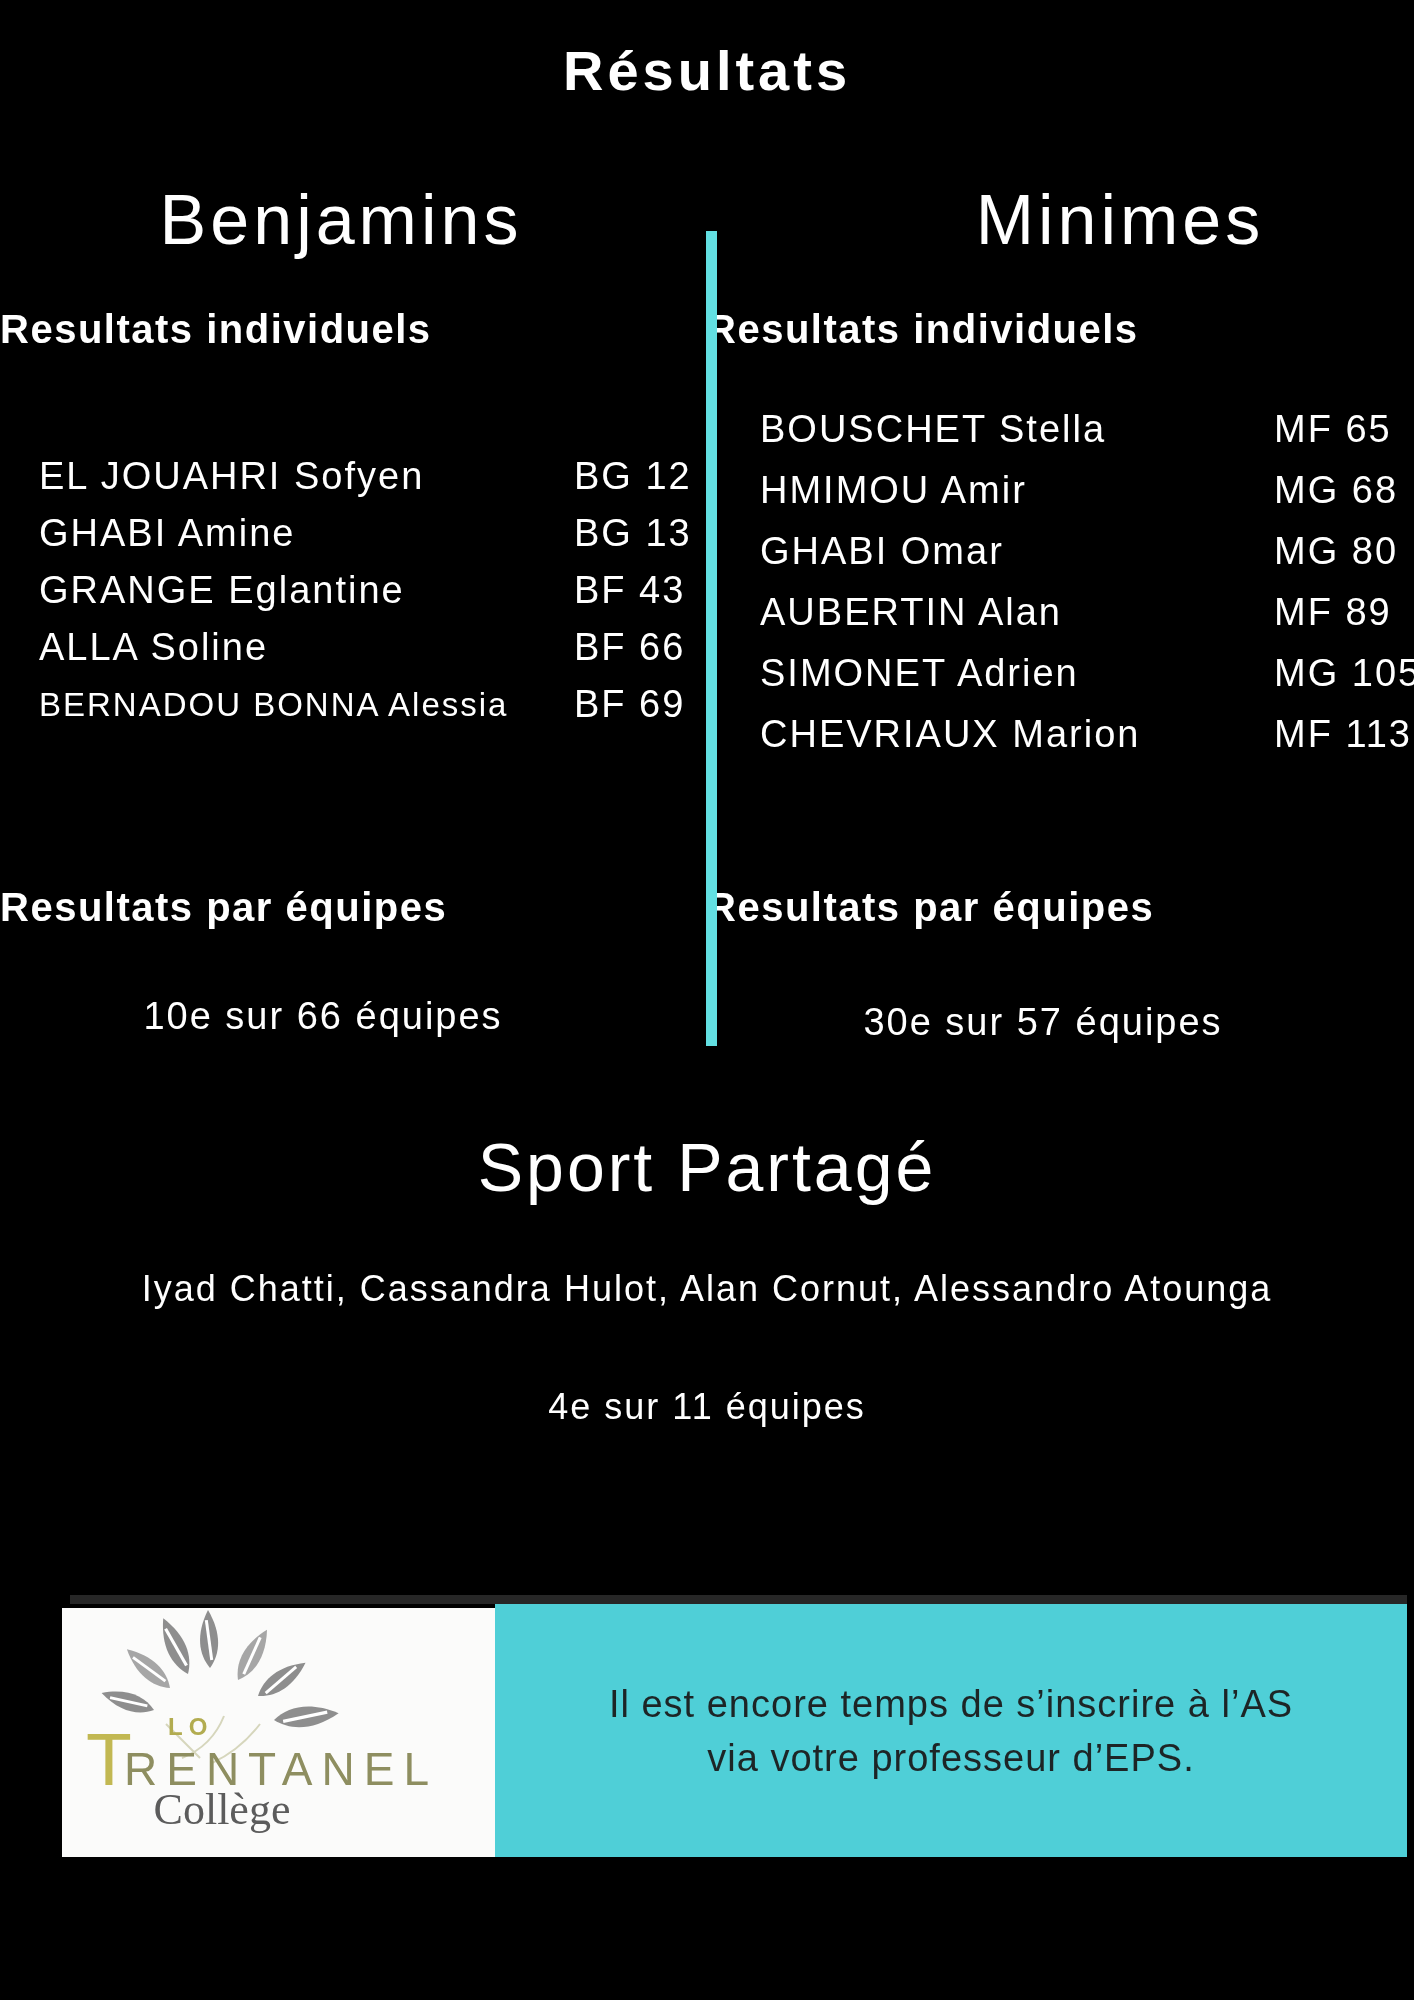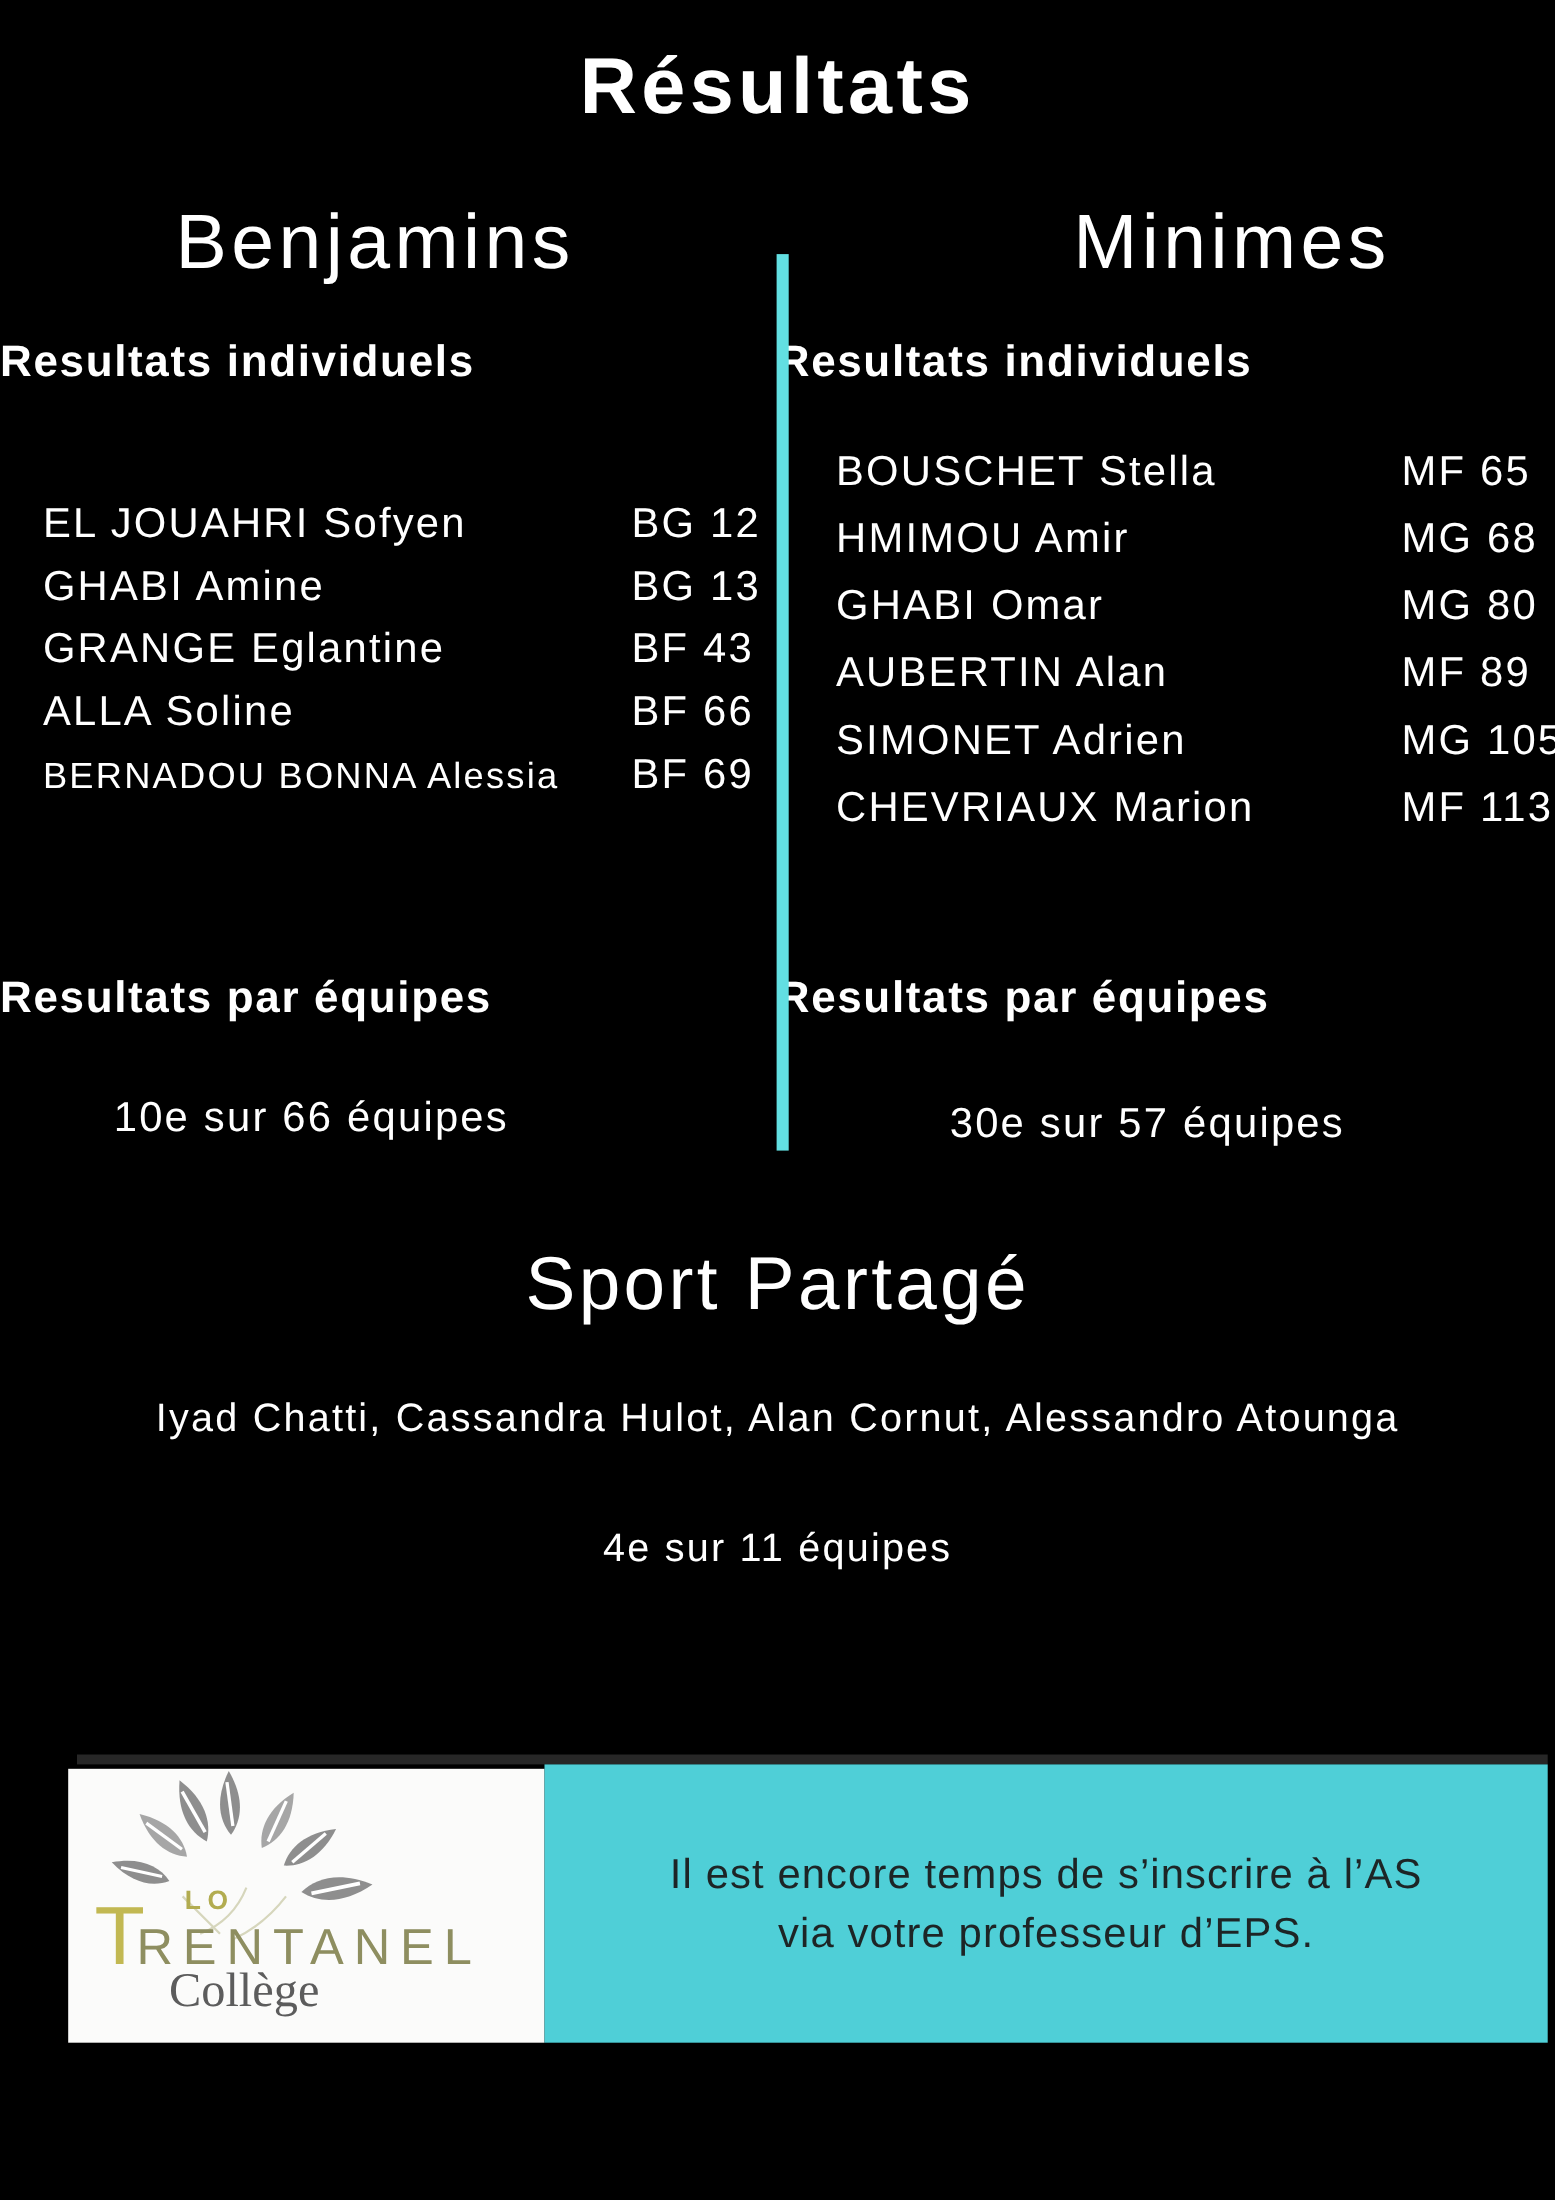--- a/index.html
+++ b/index.html
@@ -7,21 +7,21 @@
     position:relative;
     width:1414px;height:2000px;
     background:var(--background,#000000);
     font-family:"Liberation Sans","DejaVu Sans",sans-serif;
     color:var(--text,#ffffff);
     overflow:hidden;
   }
   .abs{position:absolute;}
   .title{
     margin:0;left:0;width:1414px;top:40px;
-    text-align:center;font-size:72px;font-weight:700;letter-spacing:4px;line-height:1.1;
+    text-align:center;font-size:56px;font-weight:700;letter-spacing:4px;line-height:1.1;
   }
   .colname{top:182px;font-size:70px;font-weight:300;letter-spacing:4px;text-align:center;line-height:1.1;}
   .colname.left{left:0;width:682px;}
   .colname.right{left:826px;width:588px;}
   .subheading{font-size:40px;font-weight:700;letter-spacing:1.5px;text-align:left;line-height:1.15;}
   .ind-l{left:0;width:707px;top:306px;}
   .ind-r{left:707px;width:693px;top:306px;}
   .teams-l{left:0;width:680px;top:884px;}
   .teams-r{left:707px;width:700px;top:884px;}
   .rows{display:flex;flex-direction:column;}
@@ -29,21 +29,21 @@
   .rows-l .row{height:57px;}
   .rows-r{left:760px;top:399px;width:640px;}
   .rows-r .row{height:61px;}
   .row{display:flex;align-items:center;font-size:38px;font-weight:300;letter-spacing:2px;white-space:nowrap;}
   .row .nm{flex:0 0 auto;}
   .rows-l .sc{position:absolute;left:535px;}
   .rows-r .sc{position:absolute;left:480px;margin-left:34px;}
   .row{position:relative;}
   .nm.small{font-size:33px;}
   .teamres{font-size:38px;font-weight:300;letter-spacing:2px;text-align:center;line-height:1.1;}
-  .teamres-l{left:0;width:566px;top:996px;}
+  .teamres-l{left:0;width:566px;top:996px;padding-left:40px;}
   .teamres-r{left:707px;width:672px;top:1002px;}
   .divider{left:706px;top:231px;width:11px;height:815px;background:var(--divider,#62dfe2);}
   .sport-title{left:0;width:1414px;top:1128px;text-align:center;font-size:68px;font-weight:300;letter-spacing:3px;line-height:1.15;}
   .sport-names{left:0;width:1414px;top:1268px;text-align:center;font-size:36px;font-weight:300;letter-spacing:2px;white-space:nowrap;}
   .sport-res{left:0;width:1414px;top:1386px;text-align:center;font-size:36px;font-weight:300;letter-spacing:2px;}
   .strip{left:70px;top:1595px;width:1337px;height:9px;background:var(--strip,#272727);}
   .logo-panel{left:62px;top:1608px;width:433px;height:249px;background:var(--white_panel,#fbfbfa);}
   .banner{
     left:495px;top:1604px;width:912px;height:253px;
     background:var(--banner_bg,#4fcfd7);

